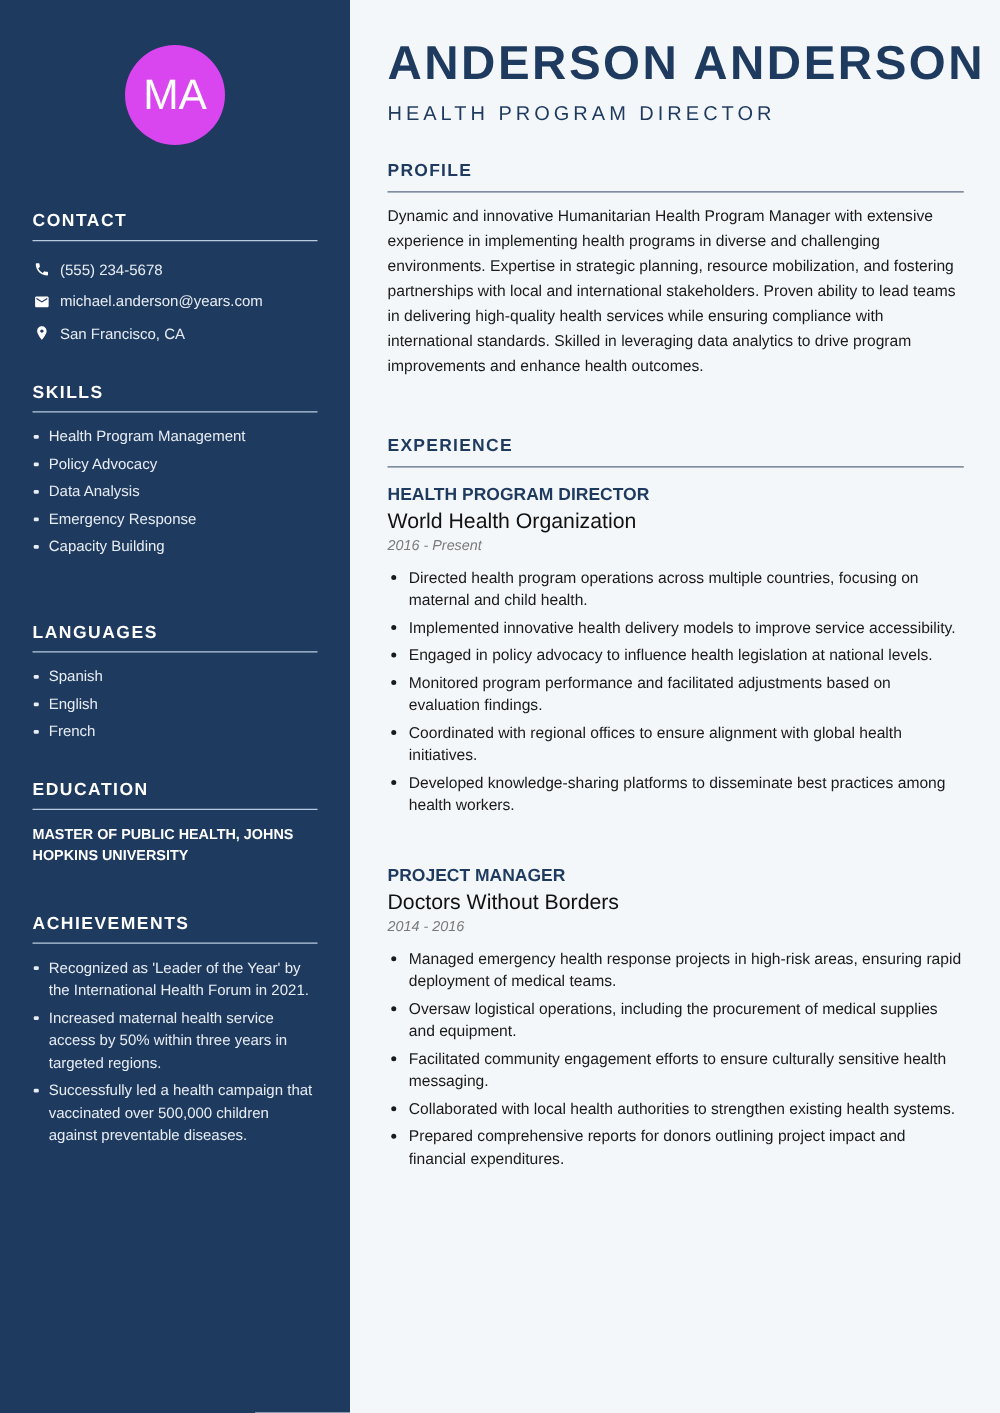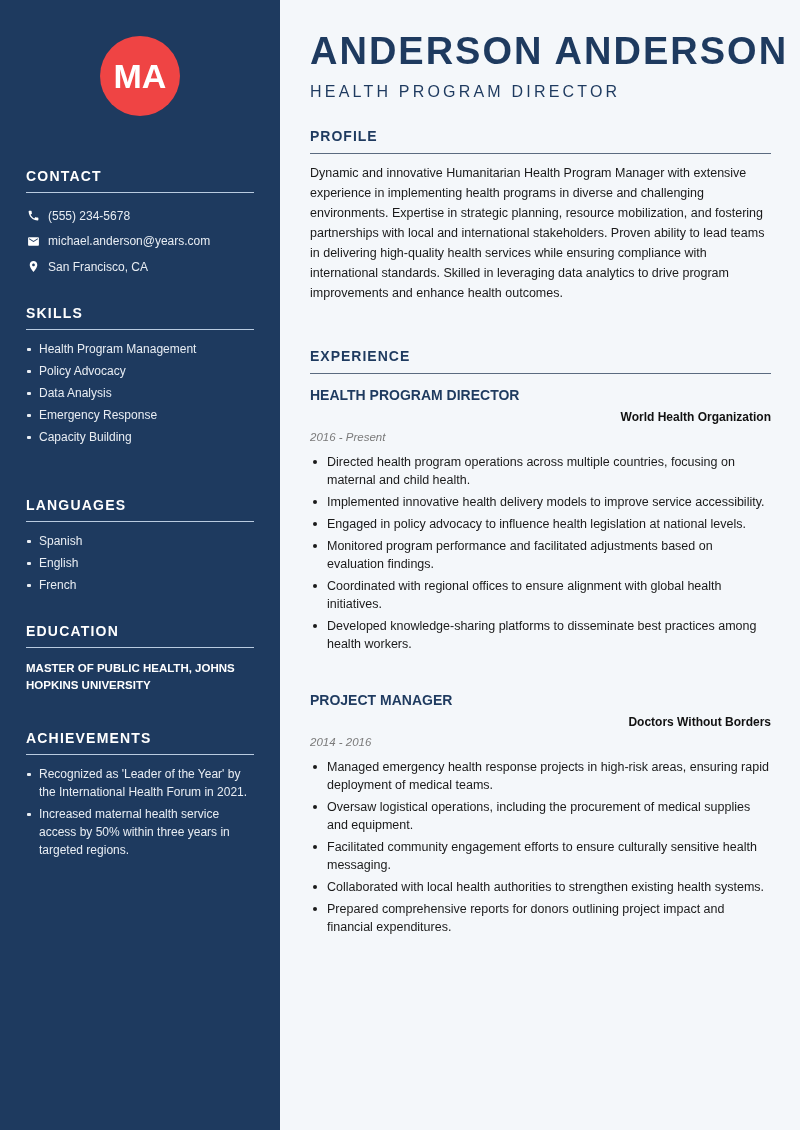--- a/index.html
+++ b/index.html
@@ -15,23 +15,23 @@
       width: 280px; height: 1130px;
       background: #1e3a5f;
       color: #ffffff;
       padding: 0 26px;
     }
     .avatar {
       position: absolute;
       left: 100px; top: 36px;
       width: 80px; height: 80px;
       border-radius: 50%;
-      background: #ef4444;
+      background: #d946ef;
       display: flex; align-items: center; justify-content: center;
-      font-weight: 700; font-size: 34px; color: #ffffff;
+      font-weight: 400; font-size: 34px; color: #ffffff;
       letter-spacing: 0px;
     }
     .side-section { position: absolute; left: 26px; width: 228px; }
     .side-heading {
       font-size: 14px; font-weight: 700; letter-spacing: 1.2px;
       color: #ffffff;
       padding-bottom: 8px;
       border-bottom: 1.5px solid #b9cbe0;
     }
     .contact-list { list-style: none; margin-top: 10px; }
@@ -87,23 +87,22 @@
       position: absolute; left: 0; top: 163px; width: 461px;
       font-size: 12.5px; line-height: 20px; color: #1a1a1a;
     }
     .job { position: absolute; left: 0; width: 461px; }
     .job-title {
       font-size: 14px; font-weight: 700; color: #1e3a5f;
       line-height: 18px;
     }
     .job-company {
       margin-top: 5px;
-      font-size: 12px; font-weight: 700; color: #111;
+      font-size: 17px; font-weight: 400; color: #111;
       line-height: 16px;
-      text-align: right;
     }
     .job-dates {
       margin-top: 5px;
       font-size: 11.5px; font-style: italic; color: #7a7a7a;
       line-height: 15px;
     }
     .job-bullets { list-style: none; margin-top: 8px; }
     .job-bullets li {
       position: relative;
       font-size: 12.5px; line-height: 18px; color: #1a1a1a;
@@ -174,20 +173,21 @@
   <section class="side-section" style="top:623px;">
     <h2 class="side-heading">EDUCATION</h2>
     <div class="edu-text">MASTER OF PUBLIC HEALTH, JOHNS HOPKINS UNIVERSITY</div>
   </section>
 
   <section class="side-section" style="top:730px;">
     <h2 class="side-heading">ACHIEVEMENTS</h2>
     <ul class="side-list">
       <li>Recognized as 'Leader of the Year' by the International Health Forum in 2021.</li>
       <li>Increased maternal health service access by 50% within three years in targeted regions.</li>
+      <li>Successfully led a health campaign that vaccinated over 500,000 children against preventable diseases.</li>
     </ul>
   </section>
 </aside>
 
 <main class="main">
   <h1 class="name">ANDERSON ANDERSON</h1>
   <div class="title">HEALTH PROGRAM DIRECTOR</div>
 
   <h2 class="main-heading" style="top:128px;">PROFILE</h2>
   <p class="profile-text">Dynamic and innovative Humanitarian Health Program Manager with extensive experience in implementing health programs in diverse and challenging environments. Expertise in strategic planning, resource mobilization, and fostering partnerships with local and international stakeholders. Proven ability to lead teams in delivering high-quality health services while ensuring compliance with international standards. Skilled in leveraging data analytics to drive program improvements and enhance health outcomes.</p>

